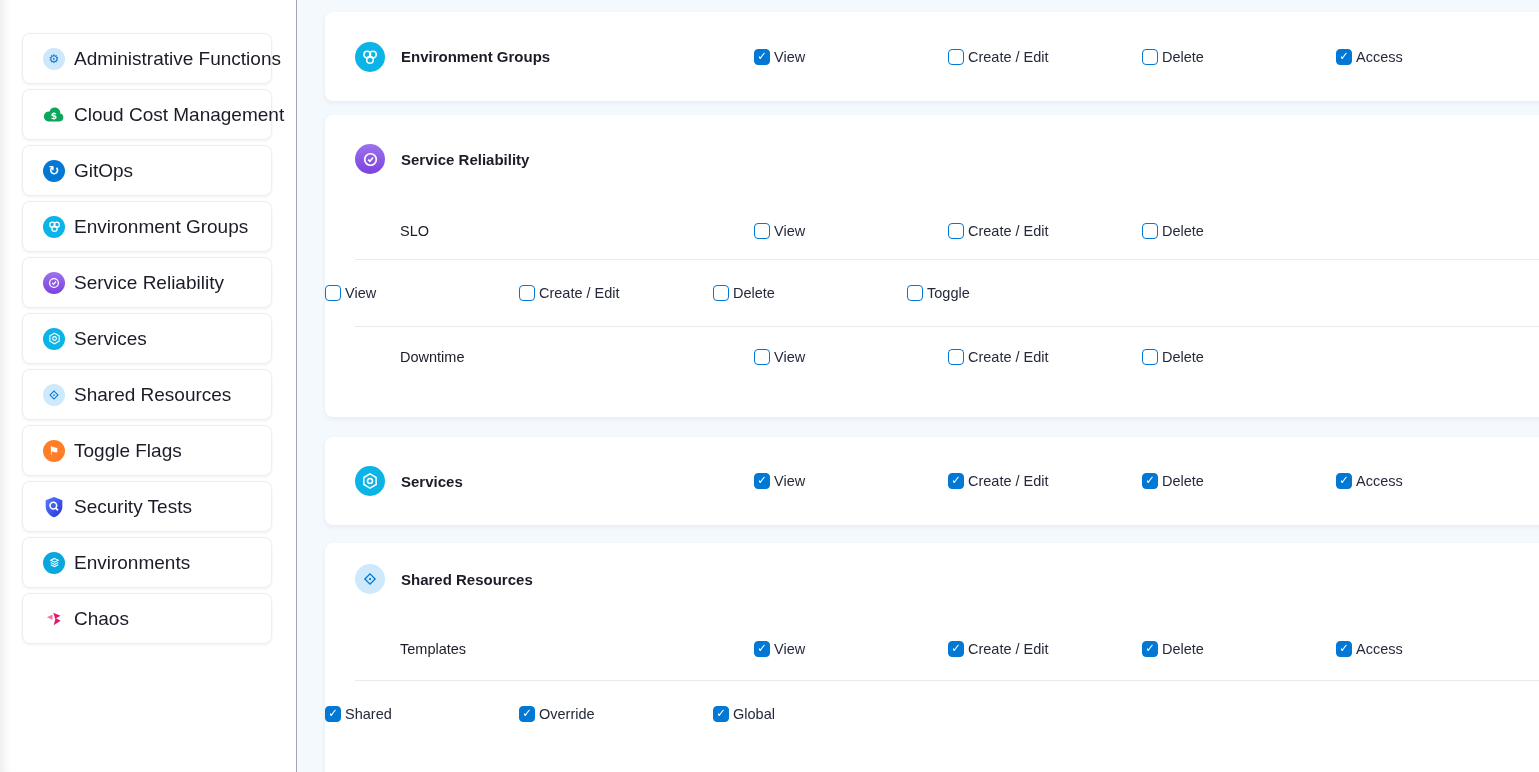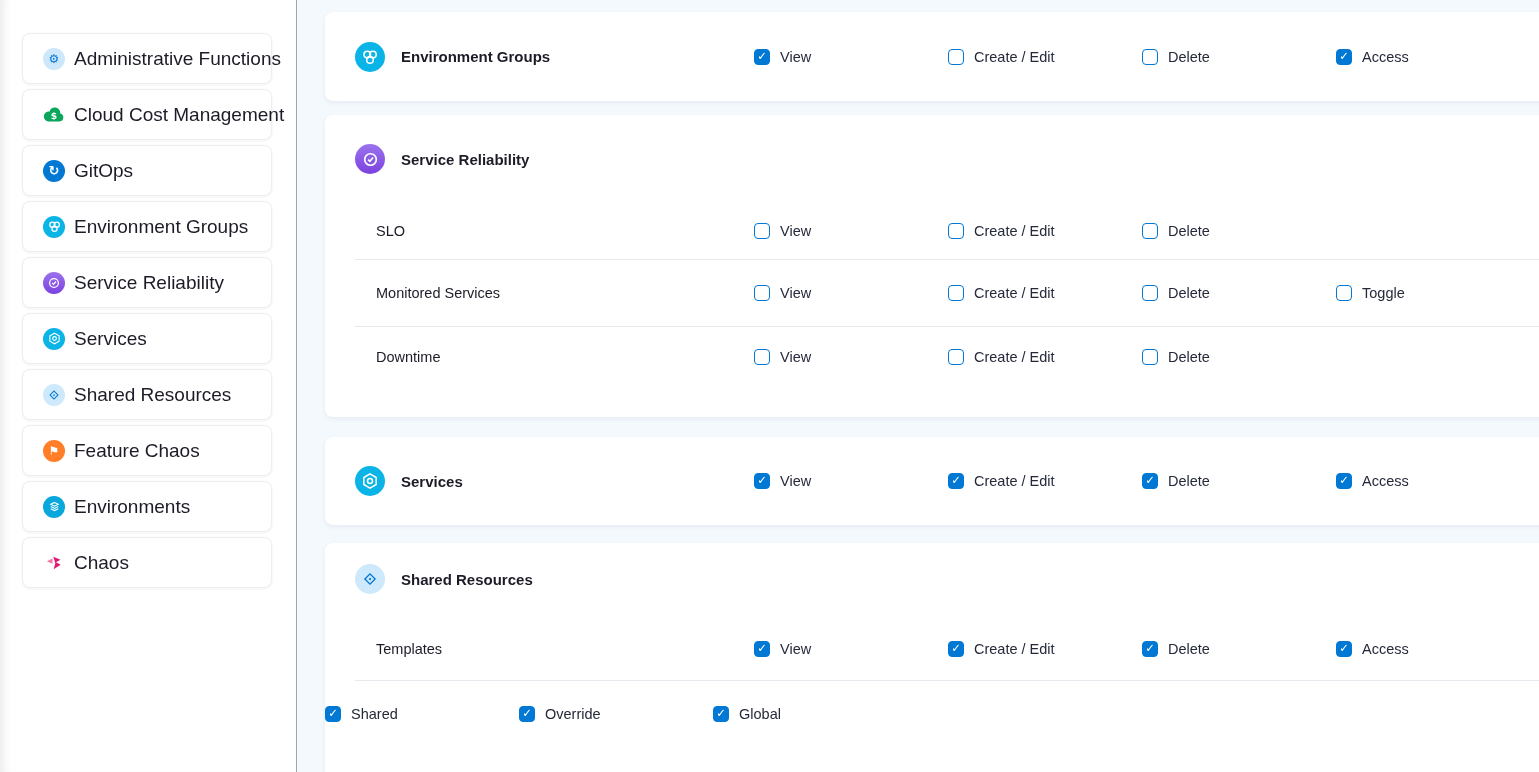--- a/index.html
+++ b/index.html
@@ -62,33 +62,33 @@
   .label-area {
     width:429px; flex:none;
     display:flex; align-items:center;
     padding-left:30px; gap:16px;
   }
   .module-title { font-size:15px; font-weight:700; color:#1c1c28; white-space:nowrap; }
 
   .sub-row { display:flex; align-items:center; }
   .row-label {
     width:429px; flex:none;
-    padding-left:51px;
+    padding-left:75px;
     font-size:14.5px; color:#1c1c28; white-space:nowrap;
   }
   .h56 { height:56px; }
   .h66 { height:66px; }
   .h60 { height:60px; }
   .pad-bottom-30 { height:30px; }
 
   .divider { height:1px; background:#e9e9ef; margin-left:30px; }
 
   .perm-cell {
     width:194px; flex:none;
-    display:flex; align-items:center; gap:10px;
+    display:flex; align-items:center; gap:4px;
     font-size:14.5px; color:#25293a;
   }
   .perm-lines { display:flex; flex-direction:column; }
   .perm-line { display:flex; align-items:center; height:32px; }
   .row-templates { padding:18px 0 15px 0; }
 
   .cb {
     width:16px; height:16px; flex:none;
     border:1.5px solid #0278d5; border-radius:4px;
     background:#fff; cursor:pointer;
@@ -166,23 +166,39 @@
           <circle cx="12" cy="12" r="1.5" fill="#0278d5" stroke="none"></circle>
         </svg>
     </span>
     <span class="side-label">Shared Resources</span>
   </div>
 
   <div class="side-item">
     <span class="icircle s22" style="background:#ff7e27;color:#fff;font-size:12px">
         <span class="uglyph">⚑</span>
       </span>
-    <span class="side-label">Feature Chaos</span>
-  </div>
-
+    <span class="side-label">Toggle Flags</span>
+  </div>
+
+  <div class="side-item">
+    <span class="icircle s22" style="border-radius:0;background:transparent">
+      <svg width="20" height="22" viewBox="0 0 24 26">
+          <defs>
+            <linearGradient id="shieldg" x1="0" y1="0" x2="1" y2="1">
+              <stop offset="0" stop-color="#5a7cff"></stop>
+              <stop offset="1" stop-color="#2434d4"></stop>
+            </linearGradient>
+          </defs>
+          <path d="M12 1 L22 5 V12 C22 18.8 17.4 23.4 12 25.4 C6.6 23.4 2 18.8 2 12 V5 Z" fill="url(#shieldg)"></path>
+          <circle cx="11.2" cy="11.3" r="4" fill="none" stroke="#fff" stroke-width="1.9"></circle>
+          <path d="M14.1 14.3 l2.7 2.7" stroke="#fff" stroke-width="1.9"></path>
+        </svg>
+    </span>
+    <span class="side-label">Security Tests</span>
+  </div>
 
   <div class="side-item">
     <span class="icircle s22" style="background:#0aa7dd">
       <svg width="15" height="15" viewBox="0 0 24 24" fill="none" stroke="#fff" stroke-width="1.7">
           <path d="M12 5.5 L18 8.5 L12 11.5 L6 8.5 Z"></path>
           <path d="M6 12 L12 15 L18 12"></path>
           <path d="M6 15.5 L12 18.5 L18 15.5"></path>
         </svg>
     </span>
     <span class="side-label">Environments</span>
@@ -257,21 +273,20 @@
       </div>
       <div class="perm-cell">
         <span class="cb"></span>
         <span>Delete</span>
       </div>
     </div>
 
     <div class="divider"></div>
 
     <div class="sub-row h66">
-      <span class="row-label">Monitored Services</span>
       <div class="perm-cell">
         <span class="cb"></span>
         <span>View</span>
       </div>
       <div class="perm-cell">
         <span class="cb"></span>
         <span>Create / Edit</span>
       </div>
       <div class="perm-cell">
         <span class="cb"></span>

